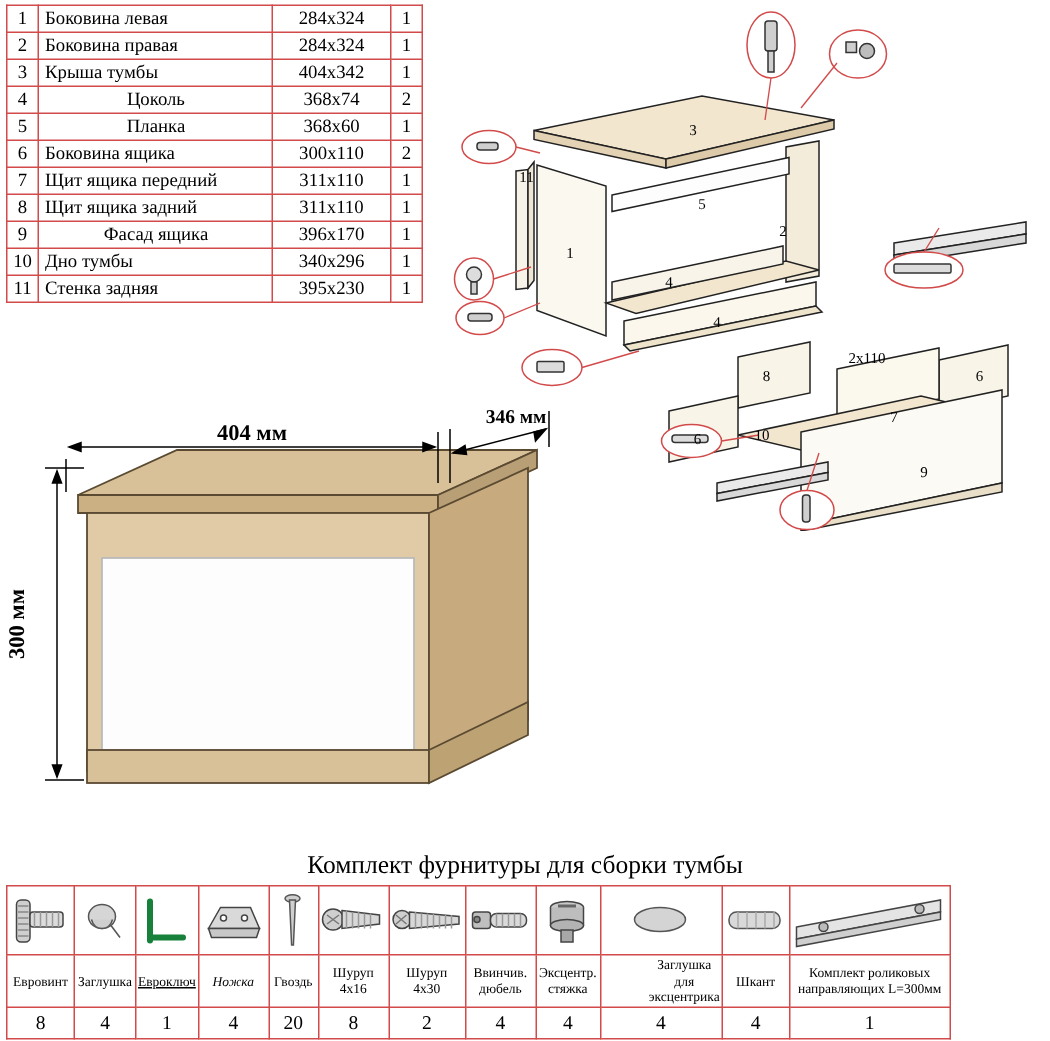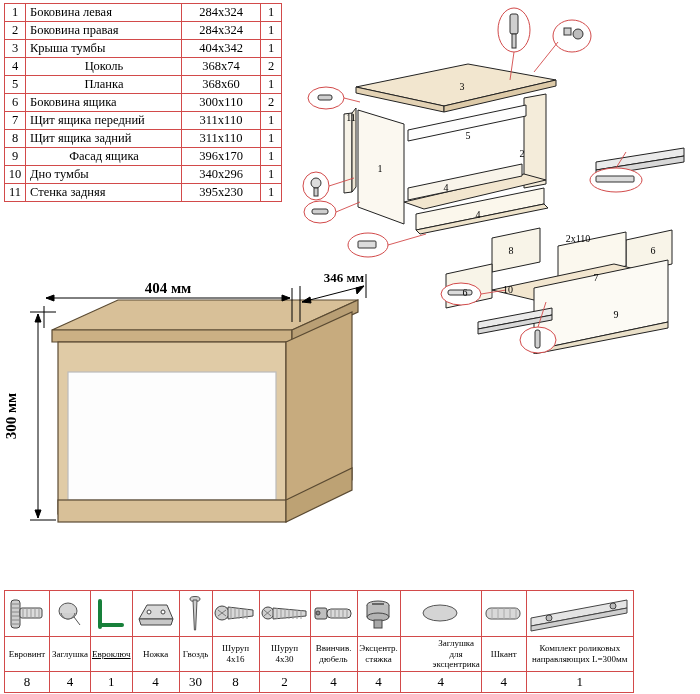--- a/index.html
+++ b/index.html
@@ -279,20 +279,21 @@
         <line x1="30" y1="44" x2="56" y2="44"></line>
         <line x1="30" y1="252" x2="56" y2="252"></line>
         <line x1="38" y1="46" x2="38" y2="250"></line>
         <polygon points="38,46 35,54 41,54" fill="#000"></polygon>
         <polygon points="38,250 35,242 41,242" fill="#000"></polygon>
       </g>
       <text x="16" y="148" font-size="15" font-weight="bold" text-anchor="middle" transform="rotate(-90 16 148)" font-family="Liberation Serif, serif">300 мм</text>
     </svg>
   </div>
 
+  <div class="hw-title">Комплект фурнитуры для сборки тумбы</div>
 
   <table class="hw-table">
     <tbody>
         <tr class="icons" id="hw-icons">
           <td style="width: 40px;">
             <svg class="hw-icon" width="44" height="40" viewBox="0 0 44 40" xmlns="http://www.w3.org/2000/svg">
               <g stroke="#444" fill="#cfcfcf" stroke-width="1">
                 <rect x="6" y="6" width="9" height="28" rx="3"></rect>
                 <path d="M7 10h7M7 14h7M7 18h7M7 22h7M7 26h7M7 30h7" stroke="#888"></path>
                 <rect x="15" y="14" width="22" height="10" rx="2" fill="#dcdcdc"></rect>
@@ -399,42 +400,42 @@
                 <circle cx="22" cy="26" r="3" fill="#bbb"></circle>
                 <circle cx="86" cy="14" r="3" fill="#bbb"></circle>
               </g>
             </svg>
           </td>
         </tr>
     <tr class="labels" id="hw-labels">
           <td style="white-space: pre-line; margin-top: 39px;">Евровинт</td>
           <td style="white-space: pre-line;">Заглушка</td>
           <td style="white-space: pre-line; text-decoration: underline;">Евроключ</td>
-          <td style="white-space: pre-line;">Ножка</td>
+          <td style="white-space: pre-line; font-style: italic;">Ножка</td>
           <td style="white-space: pre-line;">Гвоздь</td>
           <td style="white-space: pre-line;">Шуруп
 4х16</td>
           <td style="white-space: pre-line;">Шуруп
 4х30</td>
           <td style="white-space: pre-line;">Ввинчив.
 дюбель</td>
           <td style="white-space: pre-line; font-family: Liberation Serif, serif;">Эксцентр.
 стяжка</td>
           <td style="white-space: pre-line; padding-left: 32px;">Заглушка для
 эксцентрика</td>
           <td style="white-space: pre-line;">Шкант</td>
           <td style="white-space: pre-line;">Комплект роликовых
 направляющих L=300мм</td>
         </tr>
     <tr class="counts" id="hw-counts">
           <td>8</td>
           <td>4</td>
           <td>1</td>
           <td>4</td>
-          <td>30</td>
+          <td>20</td>
           <td>8</td>
           <td>2</td>
           <td>4</td>
           <td>4</td>
           <td>4</td>
           <td>4</td>
           <td>1</td>
         </tr>
   </tbody>
     </table>

